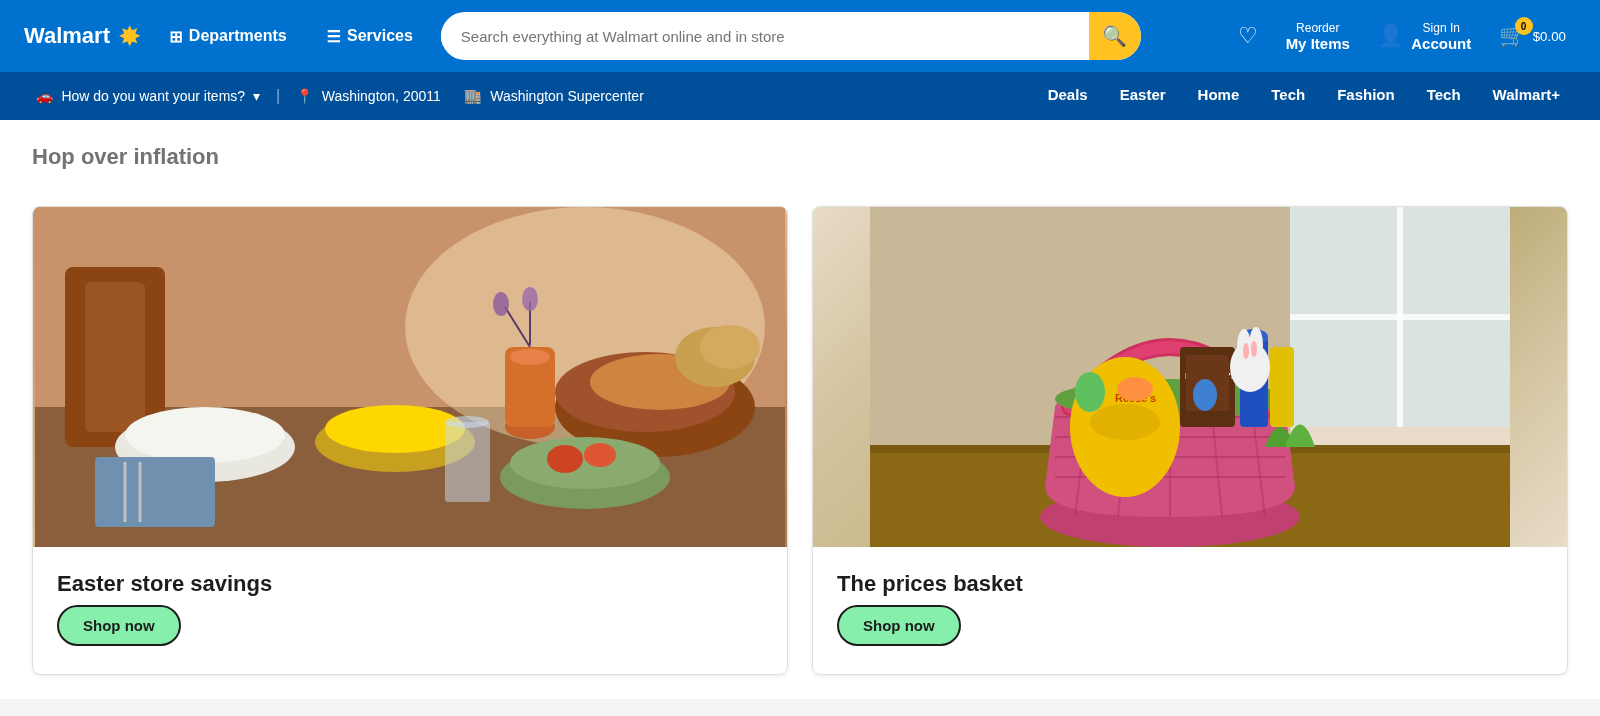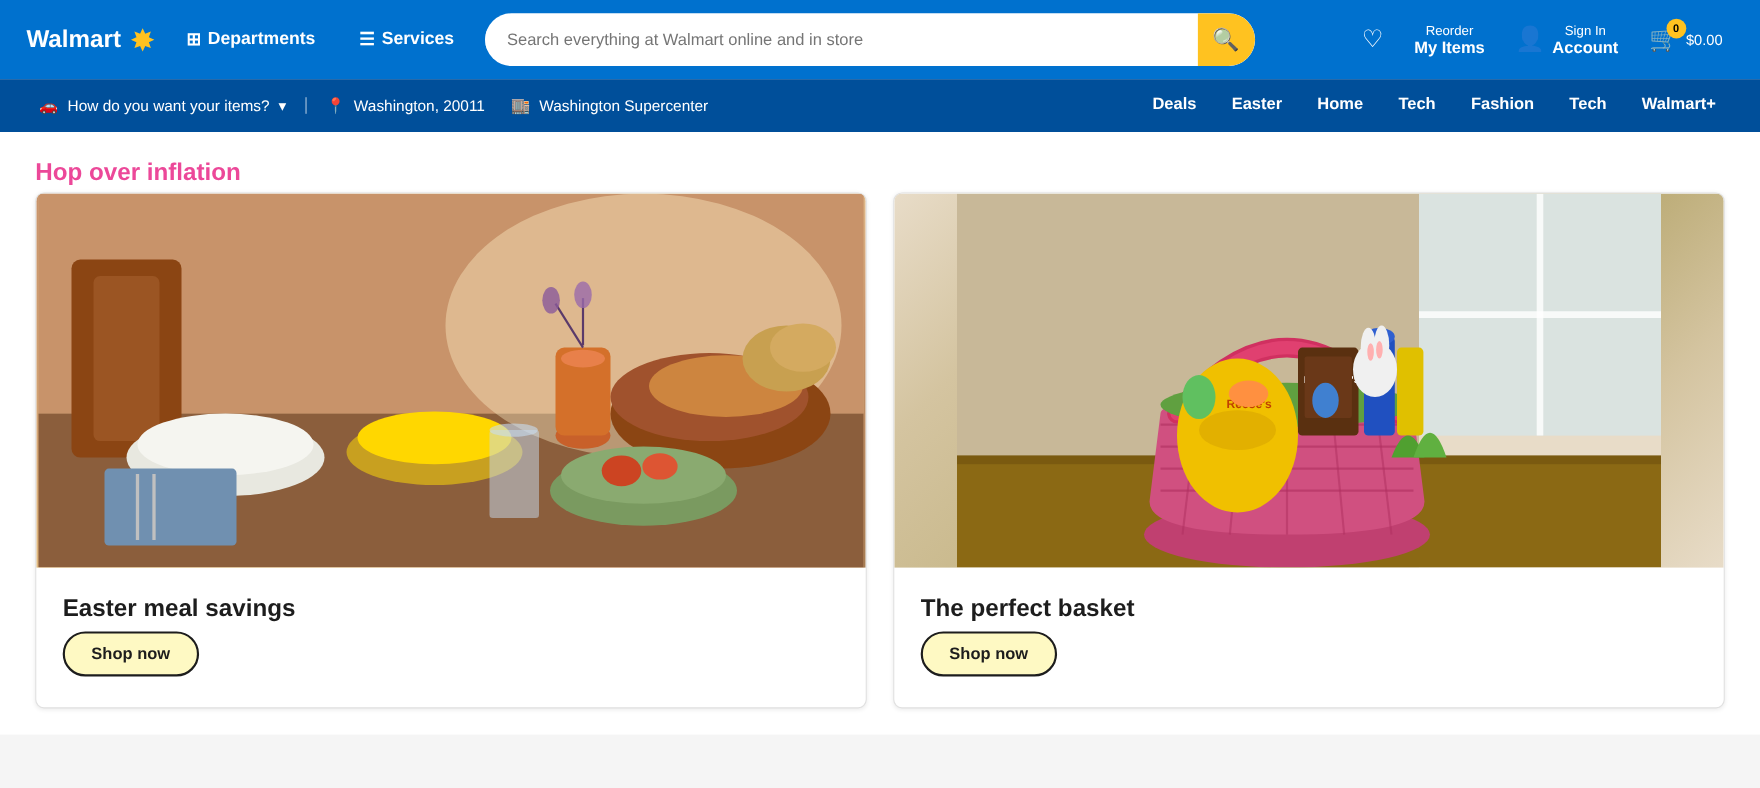--- a/index.html
+++ b/index.html
@@ -157,22 +157,22 @@
     }
 
     
     .main-content {
       background: white;
       padding: 24px 32px;
     }
     .section-title {
       font-size: 22px;
       font-weight: 700;
-      color: #ec4899;
-      margin-bottom: 5px;
+      color: #737373;
+      margin-bottom: 36px;
     }
     .cards-grid {
       display: grid;
       grid-template-columns: 1fr 1fr;
       gap: 24px;
     }
     .promo-card {
       background: white;
       border-radius: 8px;
       overflow: hidden;
@@ -188,21 +188,21 @@
       color: #1d1d1d;
       margin-bottom: 8px;
     }
     .card-desc {
       font-size: 14px;
       color: #555;
       margin-bottom: 20px;
     }
     .shop-now-btn {
       border: 2px solid #1d1d1d;
-      background: #fef9c3;
+      background: #86efac;
       border-radius: 40px;
       padding: 10px 24px;
       font-size: 15px;
       font-weight: 600;
       cursor: pointer;
       color: #1d1d1d;
     }
 
     
     .meal-image {
@@ -376,21 +376,21 @@
           <rect x="60" y="250" width="120" height="70" fill="#7090b0" rx="4"></rect>
 
           <line x1="90" y1="255" x2="90" y2="315" stroke="#c0c0c0" stroke-width="3"></line>
           <line x1="105" y1="255" x2="105" y2="315" stroke="#c0c0c0" stroke-width="3"></line>
 
           <ellipse cx="680" cy="150" rx="40" ry="30" fill="#c8a050"></ellipse>
           <ellipse cx="695" cy="140" rx="30" ry="22" fill="#d4aa60"></ellipse>
         </svg>
       </div>
       <div class="card-body">
-        <h3 class="card-title">Easter meal savings</h3>
+        <h3 class="card-title">Easter store savings</h3>
         <button class="shop-now-btn">Shop now</button>
       </div>
     </div>
 
     <div class="promo-card">
       <div class="basket-image">
 
         <svg width="100%" height="340" viewBox="0 0 640 340" xmlns="http://www.w3.org/2000/svg">
 
           <rect width="640" height="340" fill="#e8dcc8"></rect>
@@ -445,19 +445,19 @@
 
           <ellipse cx="335" cy="188" rx="12" ry="16" fill="#4080d0"></ellipse>
 
           <ellipse cx="265" cy="182" rx="18" ry="12" fill="#ff9040"></ellipse>
 
           <path d="M 395 240 Q 410 200 425 240" fill="#50a030"></path>
           <path d="M 415 240 Q 430 195 445 240" fill="#60b040"></path>
         </svg>
       </div>
       <div class="card-body">
-        <h3 class="card-title">The perfect basket</h3>
+        <h3 class="card-title">The prices basket</h3>
         <button class="shop-now-btn">Shop now</button>
       </div>
     </div>
 
   </div>
 </main>
 
 </body></html>

